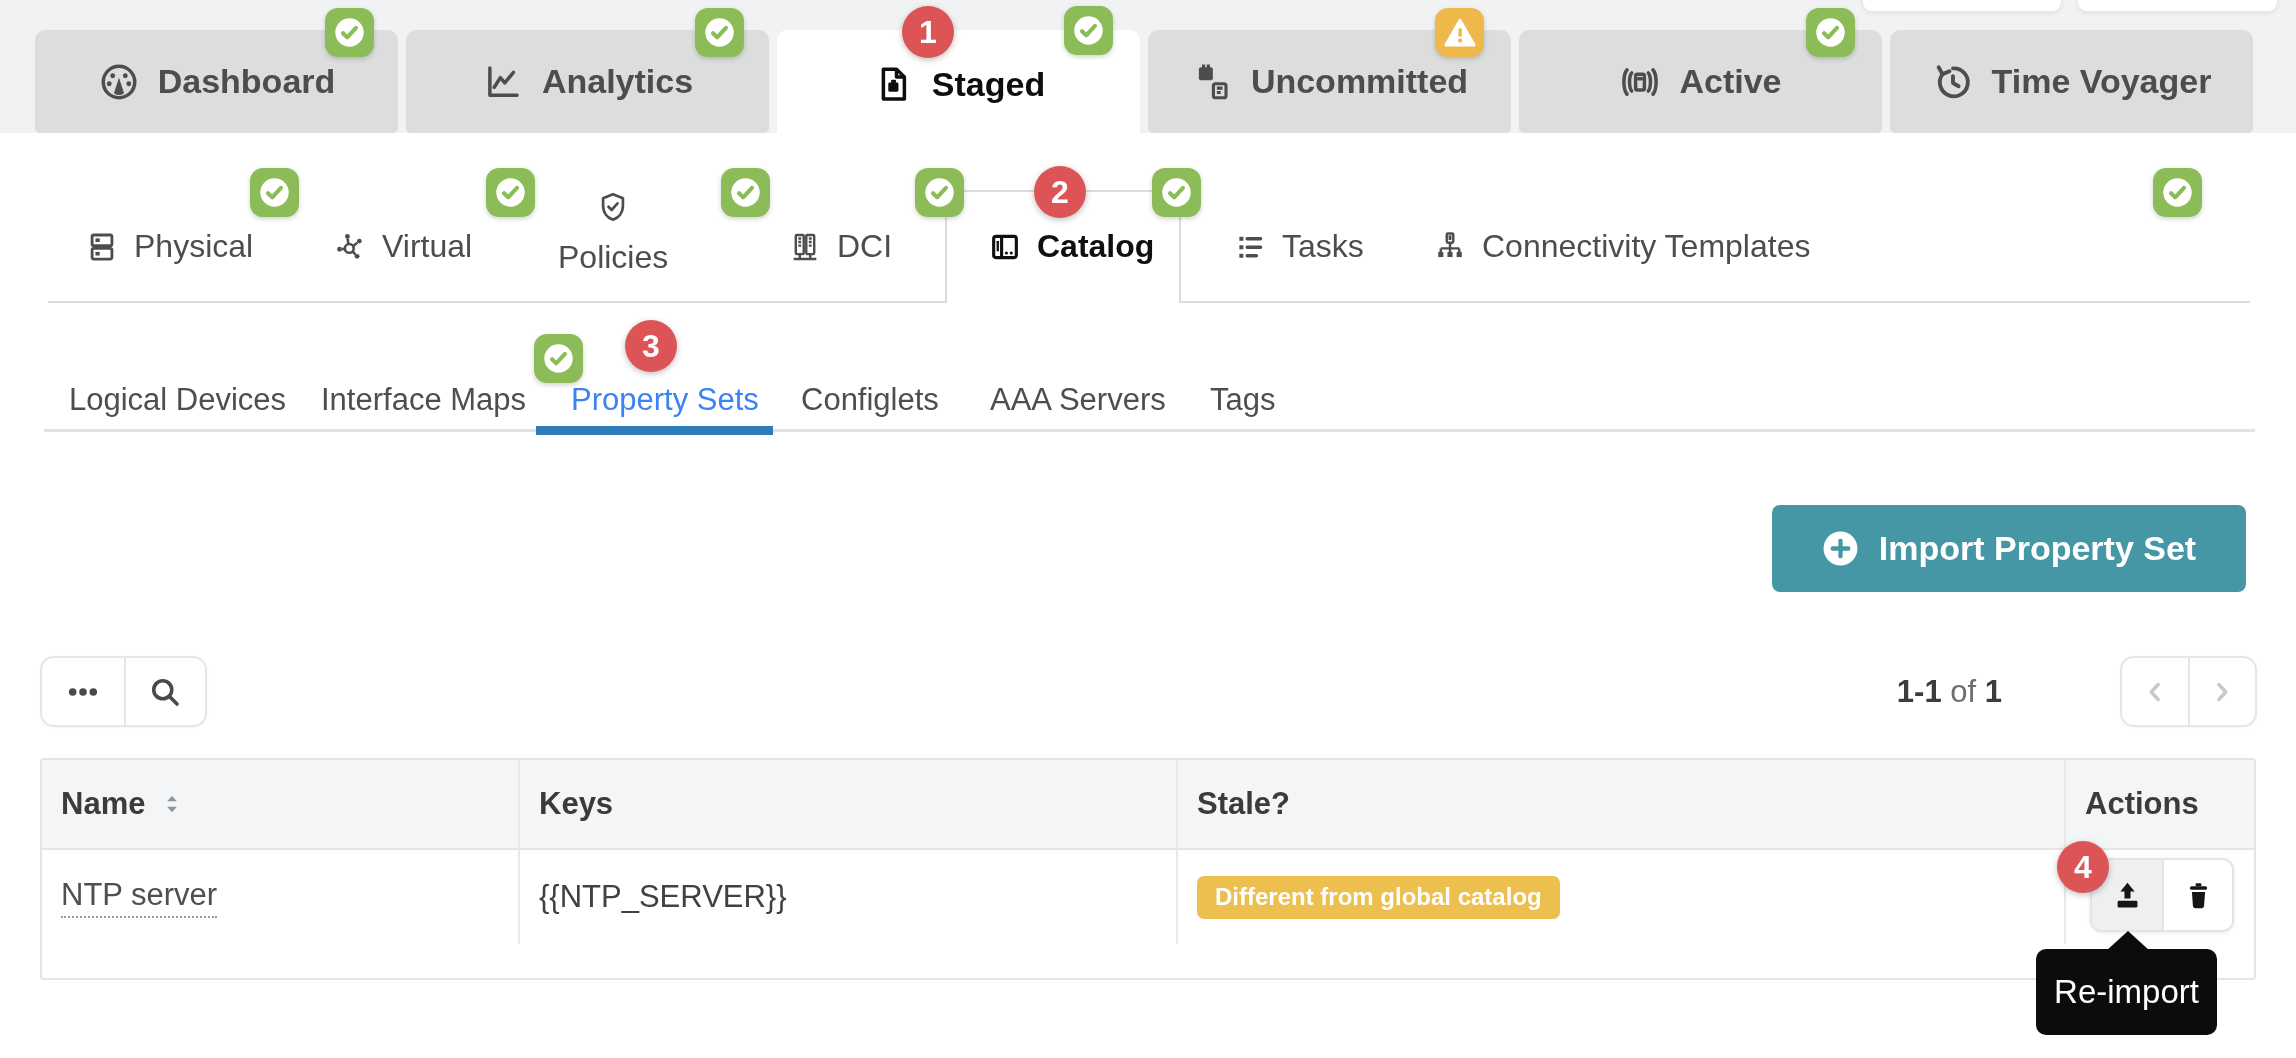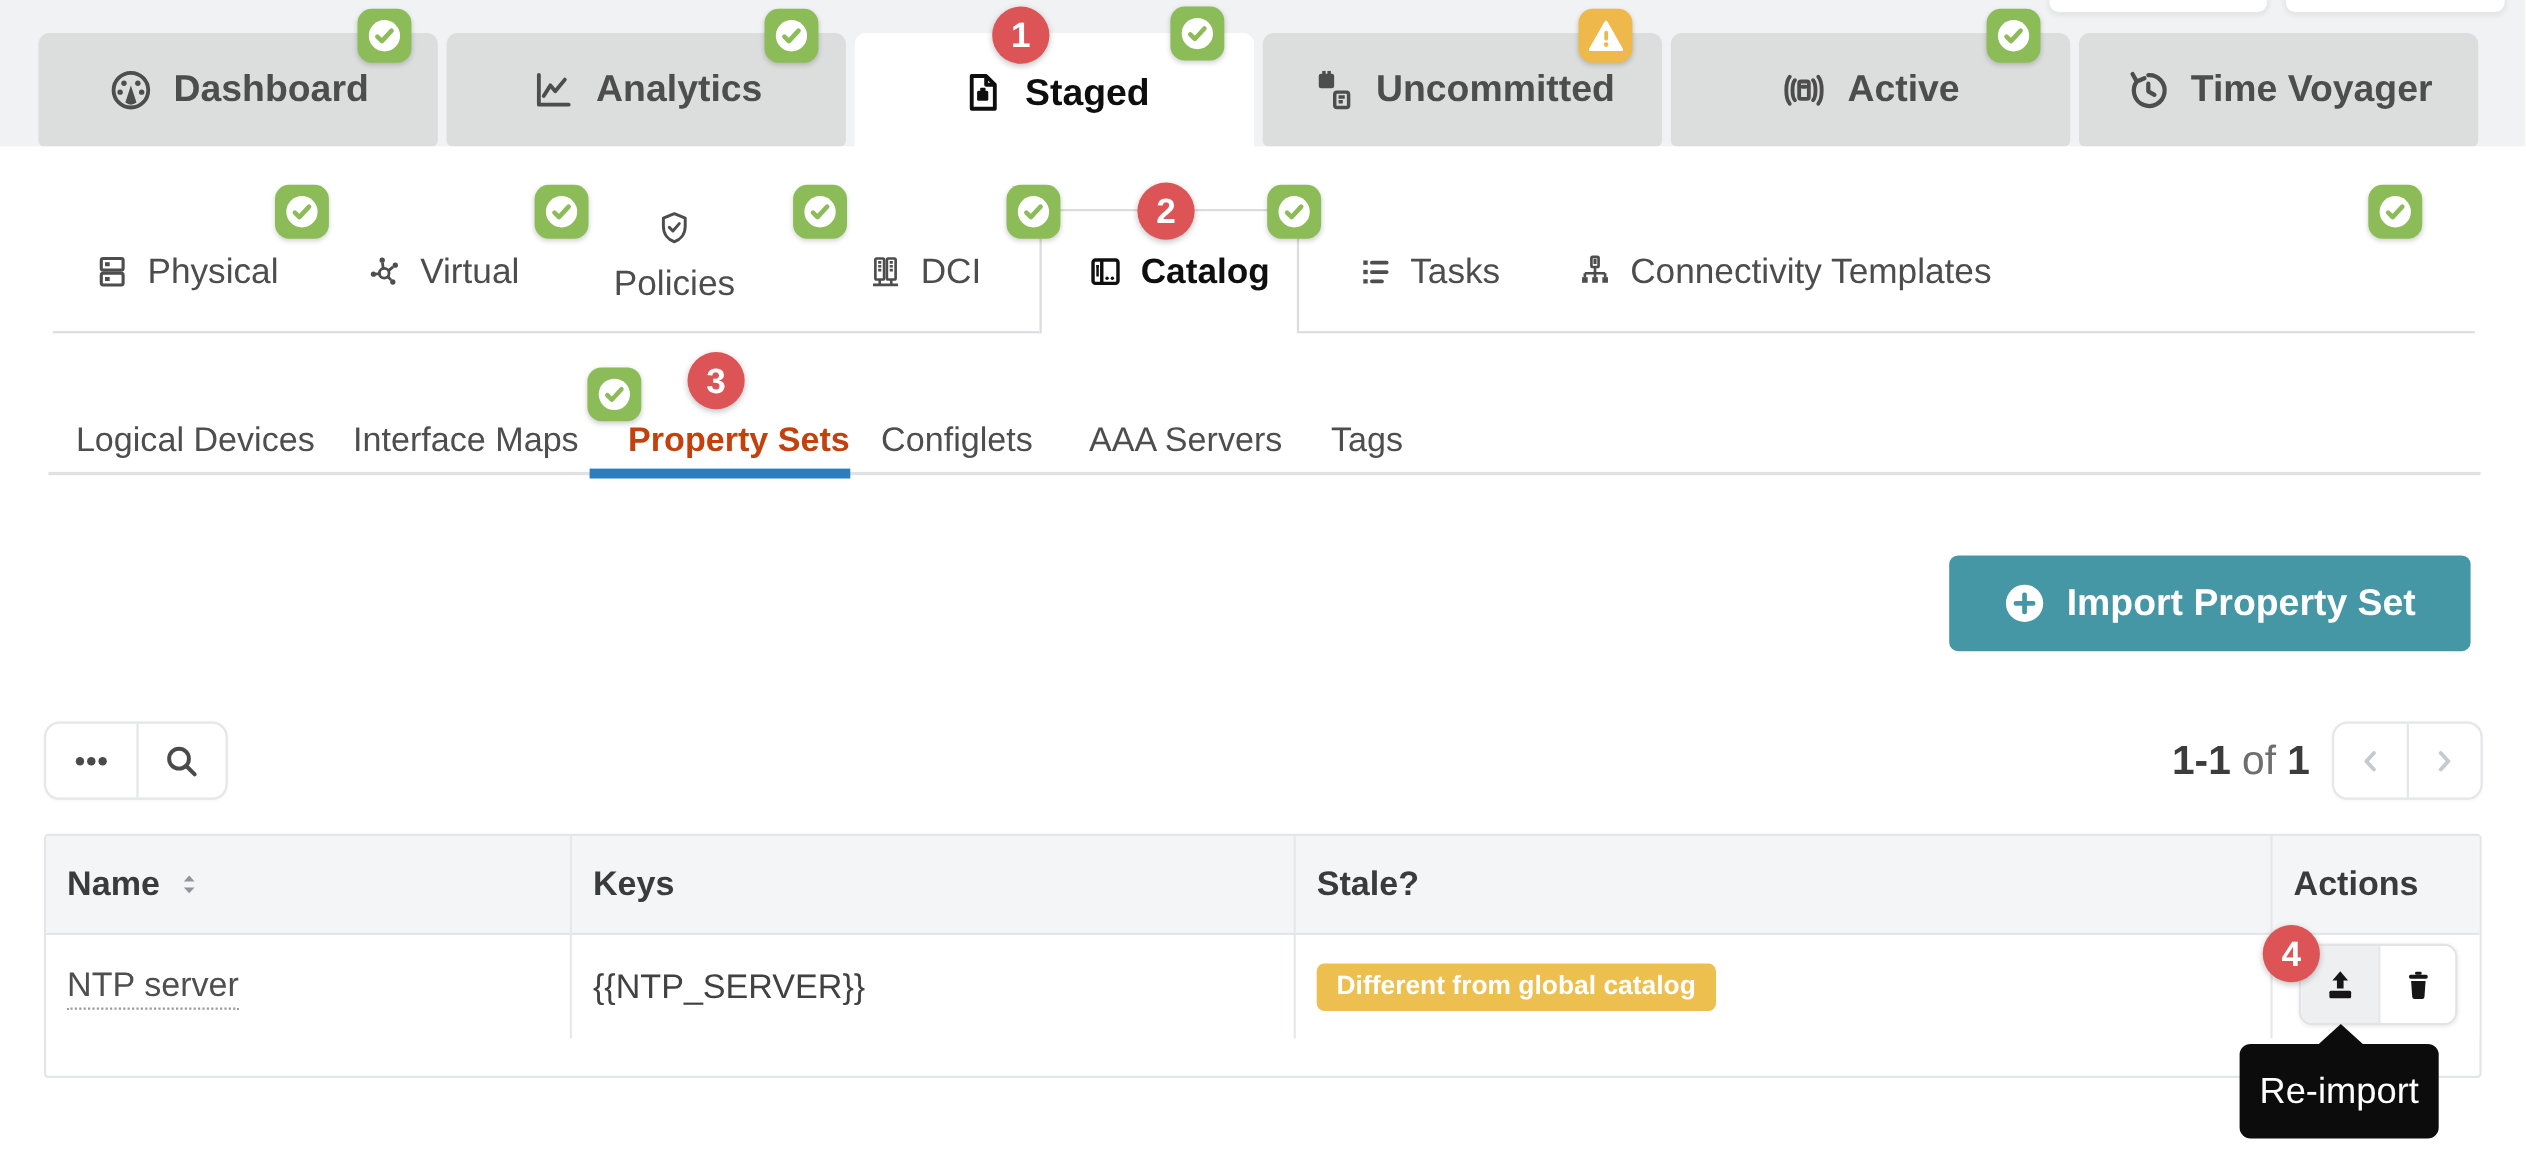--- a/index.html
+++ b/index.html
@@ -46,43 +46,43 @@
     font-size:32px; color:#4d4d4d; cursor:pointer; z-index:2;
   }
   .t2-item.selected { color:#0f0f0f; font-weight:800; }
   .t2-notch { position:absolute; left:945px; top:190px; width:236px; height:113px;
     border:2px solid #dbdcde; border-bottom:none; z-index:1; background:#ffffff; }
   .t2-line { position:absolute; top:301px; height:2px; background:#dcdde0; }
 
   
   .t3-item { position:absolute; top:372px; height:56px; display:flex; align-items:center;
     font-size:31px; color:#4e4e4e; cursor:pointer; }
-  .t3-item.selected { color:#c2410c; font-weight:700; }
+  .t3-item.selected { color:#3b82f6; font-weight:400; }
   .t3-baseline { position:absolute; left:44px; top:429px; width:2211px; height:3px; background:#e0e1e3; }
   .t3-active-bar { position:absolute; left:536px; top:426px; width:237px; height:9px; background:#2d7dbd; }
 
   
   .import-btn {
     position:absolute; left:1772px; top:505px; width:474px; height:87px;
     background:#4697a5; border:none; border-radius:8px; cursor:pointer;
     display:flex; align-items:center; justify-content:center; gap:20px;
     color:#ffffff; font-size:34px; font-weight:800; font-family:"Liberation Sans", sans-serif;
   }
 
   
   .seg-group { position:absolute; background:#ffffff; border:2px solid #e5e6e8; border-radius:14px;
     display:flex; overflow:hidden; box-shadow:0 1px 3px rgba(0,0,0,0.04); }
   .seg-cell { display:flex; align-items:center; justify-content:center; cursor:pointer; }
   .seg-cell + .seg-cell { border-left:2px solid #e5e6e8; }
   .toolbar-group { left:40px; top:656px; width:167px; height:71px; }
   .toolbar-group .seg-cell { width:82px; }
   .pager-group { left:2120px; top:656px; width:137px; height:71px; }
   .pager-group .seg-cell { width:66px; }
-  .page-info { position:absolute; left:1860px; top:672px; width:240px; height:40px;
-    text-align:right; font-size:37px; color:#6e6e6e; line-height:40px; }
+  .page-info { position:absolute; left:1762px; top:672px; width:240px; height:40px;
+    text-align:right; font-size:31px; color:#6e6e6e; line-height:40px; }
   .page-info b { color:#3c3c3c; font-weight:800; }
 
   
   .ps-table { position:absolute; left:40px; top:758px; width:2216px; height:222px;
     background:#ffffff; border:2px solid #e4e5e7; border-radius:4px; }
   .ps-thead { display:flex; height:90px; background:#f4f5f7; border-bottom:2px solid #e4e5e7; }
   .ps-trow  { display:flex; height:94px; background:#ffffff; }
   .ps-col { display:flex; align-items:center; padding-left:19px; }
   .ps-col.c-name { width:478px; border-right:2px solid #e7e8ea; }
   .ps-col.c-keys { width:658px; border-right:2px solid #e7e8ea; }

